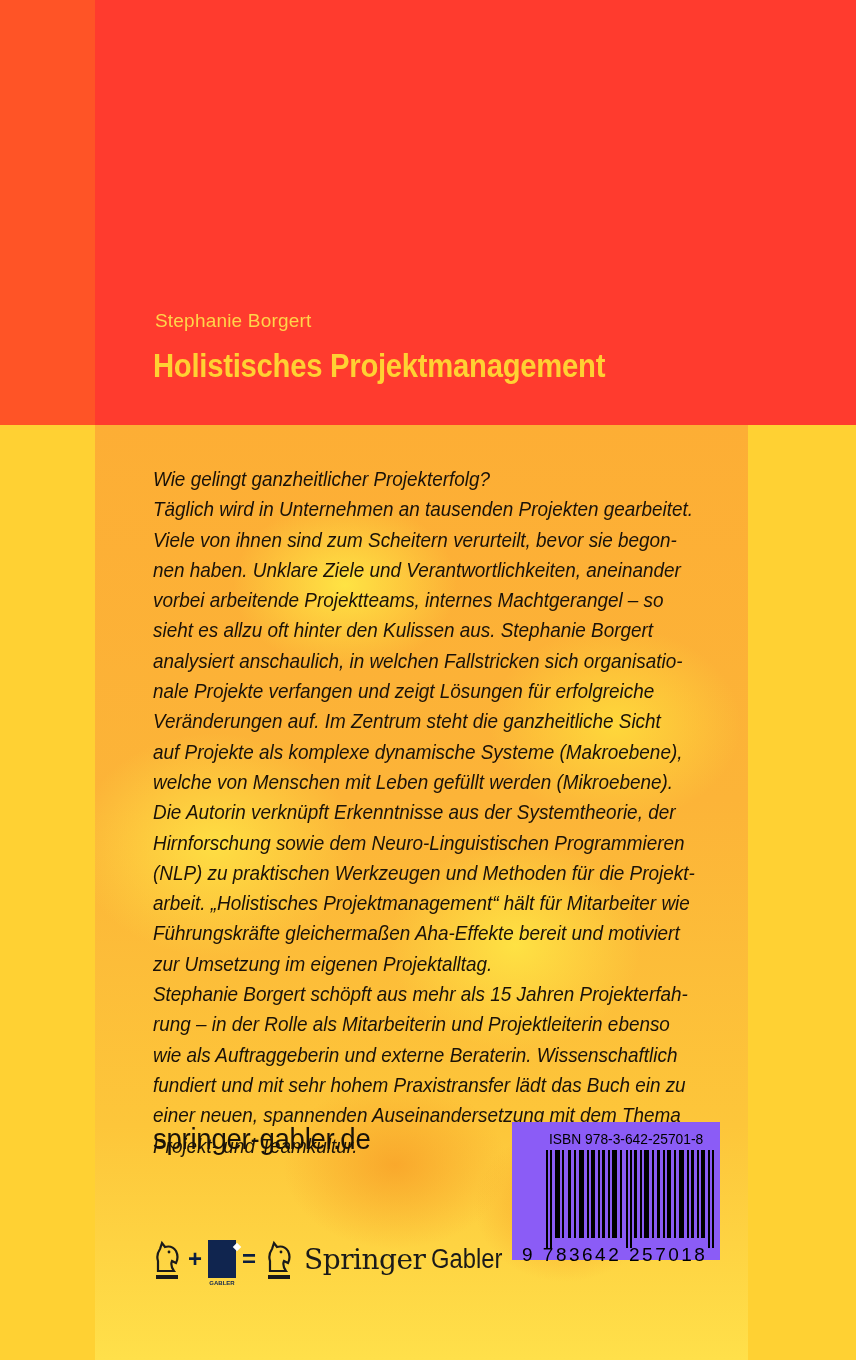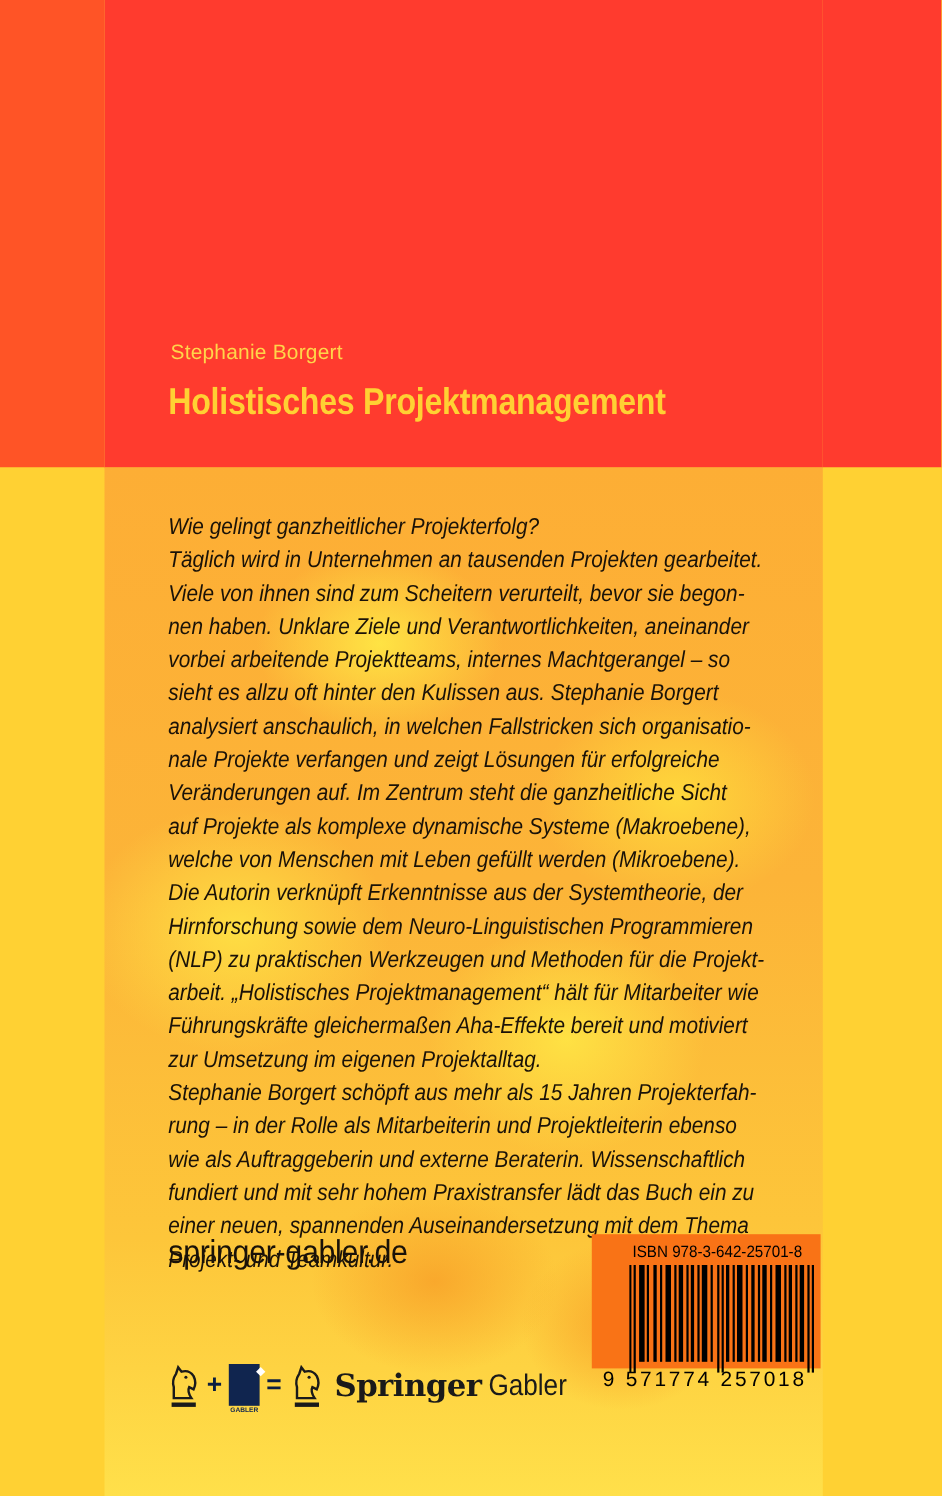--- a/index.html
+++ b/index.html
@@ -48,25 +48,25 @@
     position: absolute; left: 150px; top: 1236px; height: 46px;
     display: flex; align-items: center; gap: 6px;
   }
   .knight { width: 32px; height: 44px; }
   .op { font-size: 24px; color: #0b1e40; font-weight: bold; }
   .gabler-box {
     width: 28px; height: 38px; background: #10254f; position: relative;
   }
   .gabler-box .lbl { position: absolute; bottom: -8px; left: 0; width: 28px; font-size: 6px; color: #10254f; text-align: center; font-weight: bold; }
   .gabler-box .notch { position: absolute; right: -4px; top: 4px; width: 6px; height: 6px; background: #fff; transform: rotate(45deg); }
-  .brand-springer { font-family: "DejaVu Serif", serif; font-weight: bold; font-size: 28px; color: #1a1a1a; letter-spacing: -0.5px; margin-left: 4px; }
+  .brand-springer { font-family: "DejaVu Serif", serif; font-weight: normal; font-size: 28px; color: #1a1a1a; letter-spacing: -0.5px; margin-left: 4px; }
   .brand-gabler { font-family: "Liberation Sans", sans-serif; font-size: 27px; color: #1a1a1a; transform: scaleX(0.88); transform-origin: left; }
   .barcode-box {
-    position: absolute; left: 538px; top: 1122px; width: 208px; height: 122px;
-    background: #f97316;
+    position: absolute; left: 512px; top: 1122px; width: 208px; height: 138px;
+    background: #8b5cf6;
   }
   .isbn-label {
     position: absolute; left: 37px; top: 8px; font-size: 15px; color: #000;
     transform: scaleX(0.92); transform-origin: left; white-space: nowrap;
   }
   .bars { position: absolute; left: 34px; top: 28px; width: 170px; height: 98px; }
   .isbn-digits {
     position: absolute; left: 10px; top: 122px; font-size: 19px; color: #000;
     letter-spacing: 2.5px; white-space: nowrap; font-family: "Liberation Sans", sans-serif;
   }
@@ -163,14 +163,14 @@
         <rect x="128" y="0" width="2" height="88"></rect>
       <rect x="133" y="0" width="5" height="88"></rect>
         <rect x="141" y="0" width="2" height="88"></rect>
       <rect x="145" y="0" width="3" height="88"></rect>
         <rect x="151" y="0" width="2" height="88"></rect>
       <rect x="155" y="0" width="4" height="88"></rect>
         <rect x="162" y="0" width="2" height="98"></rect>
       <rect x="166" y="0" width="2" height="98"></rect>
     </g>
   </svg>
-  <div class="isbn-digits">9 571774 257018</div>
+  <div class="isbn-digits">9 783642 257018</div>
 </div>
 
 </body></html>

